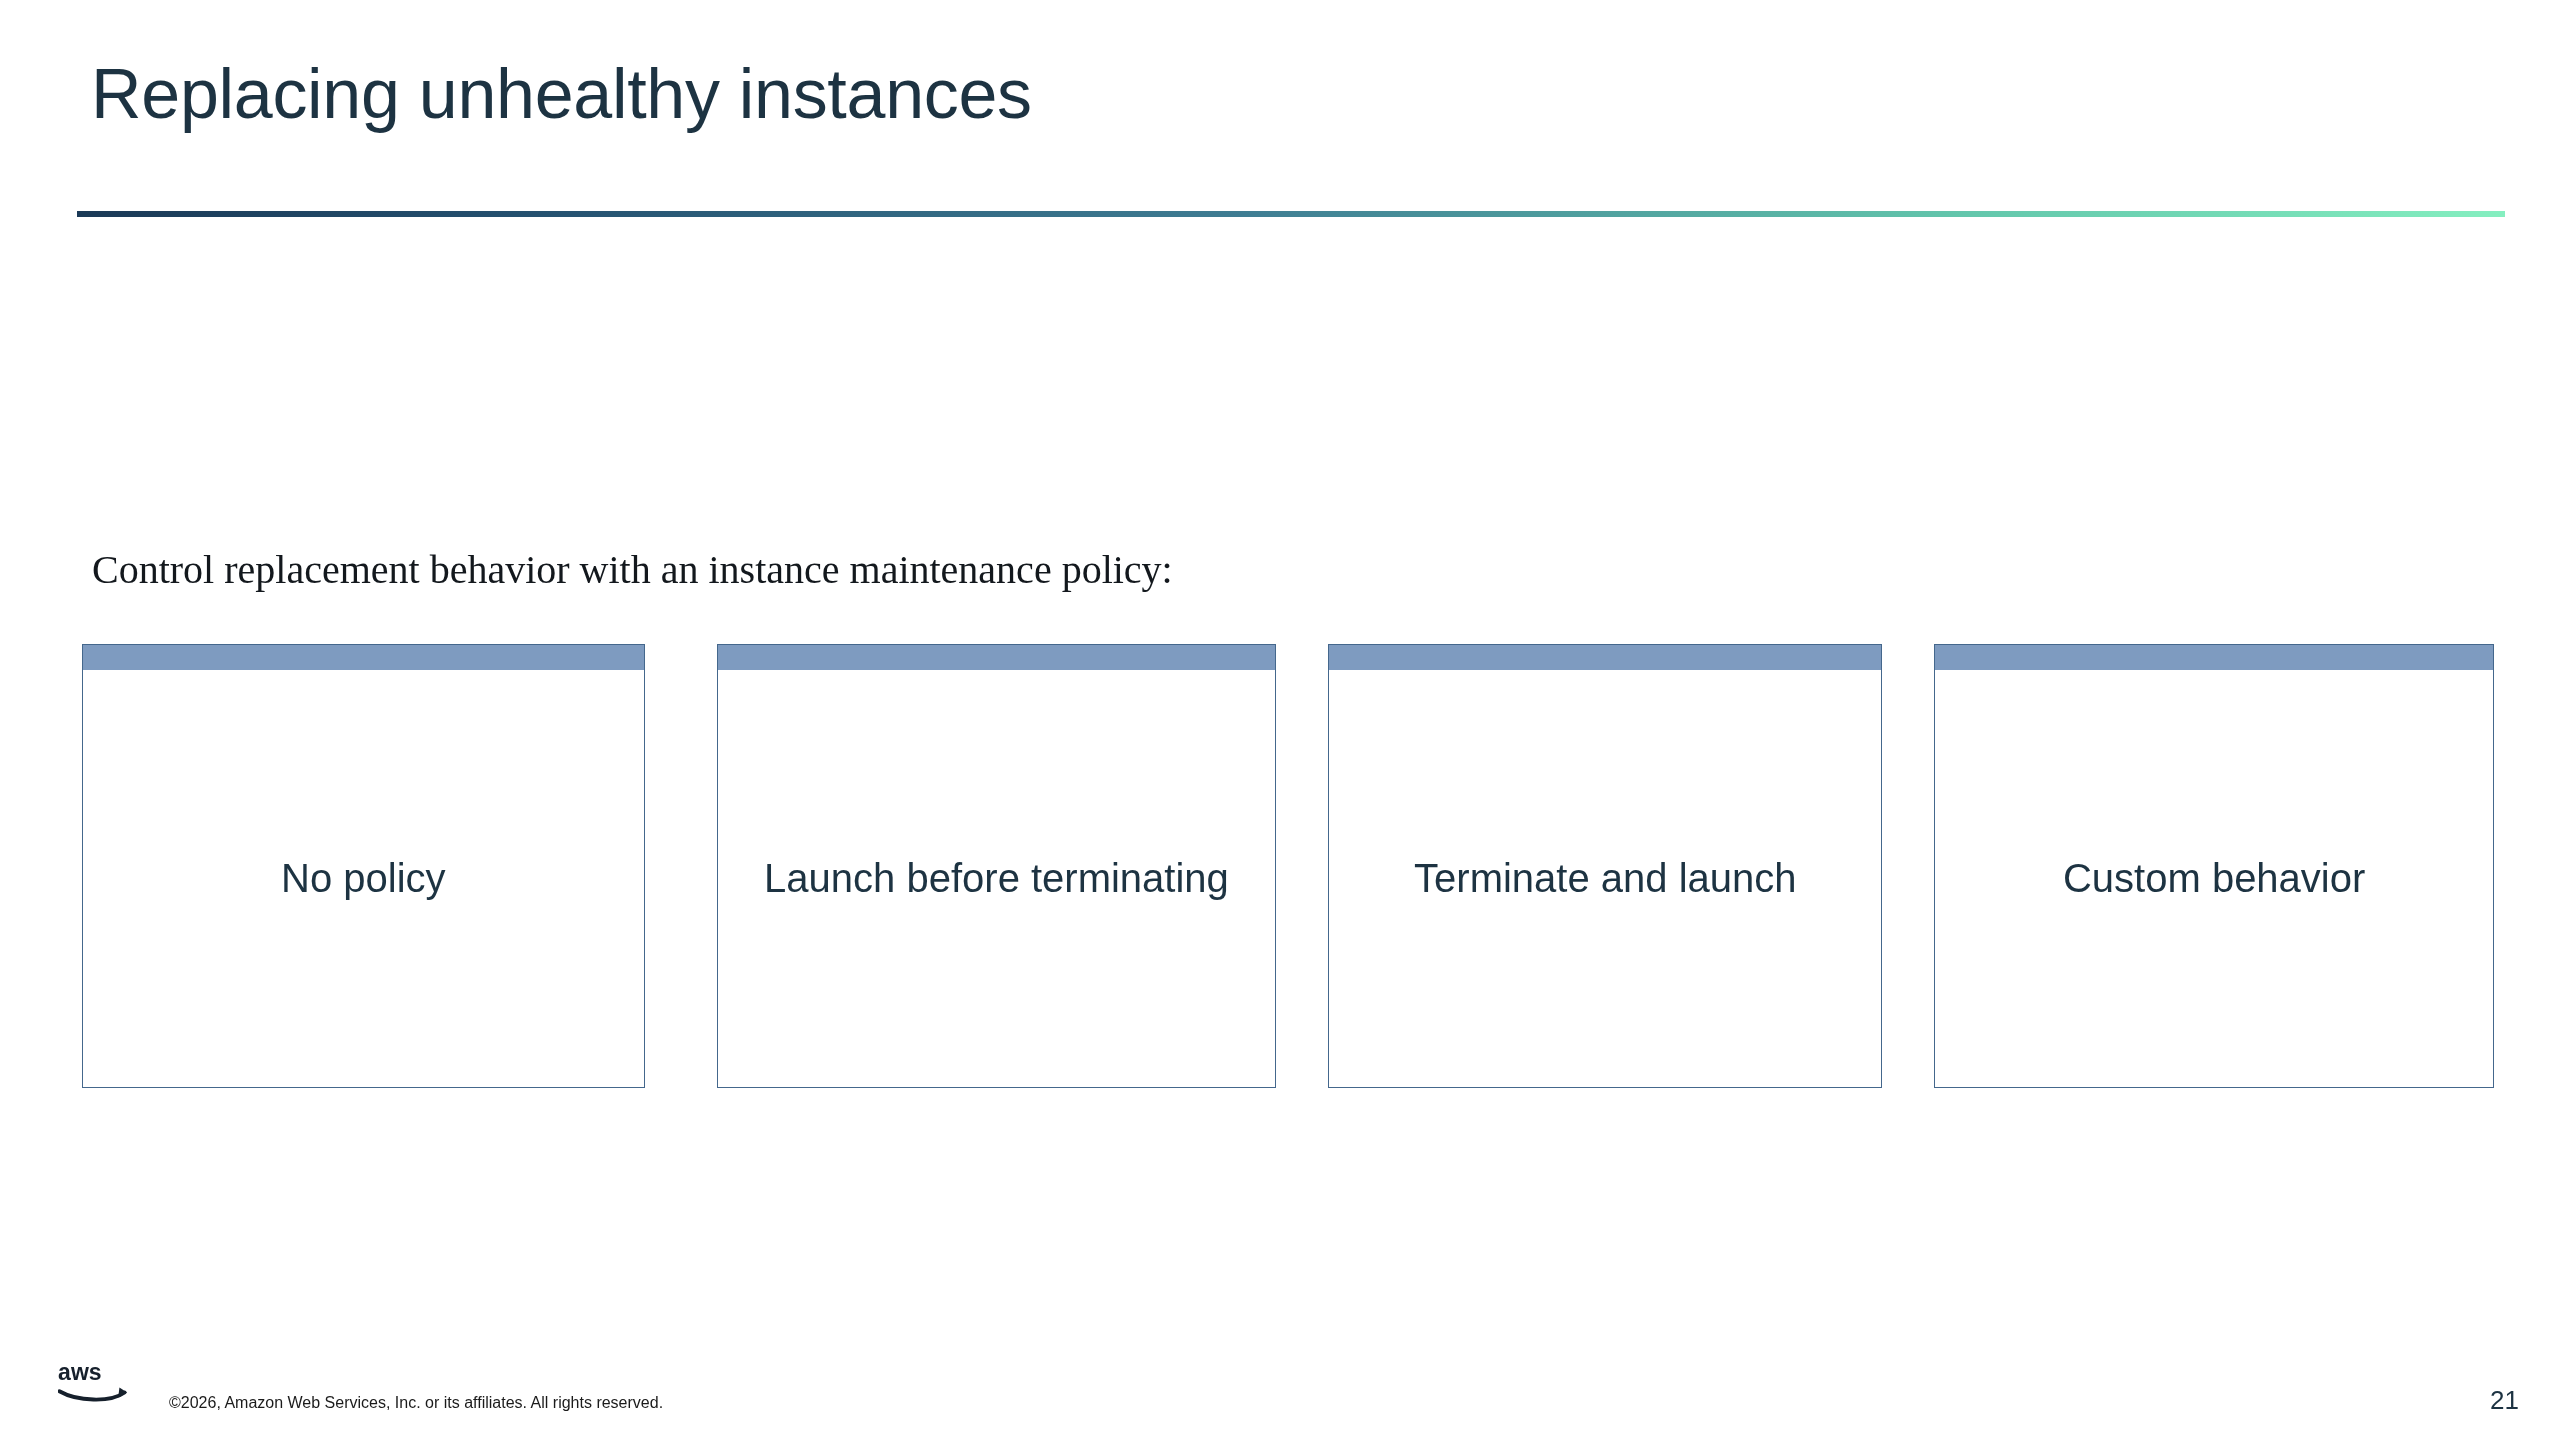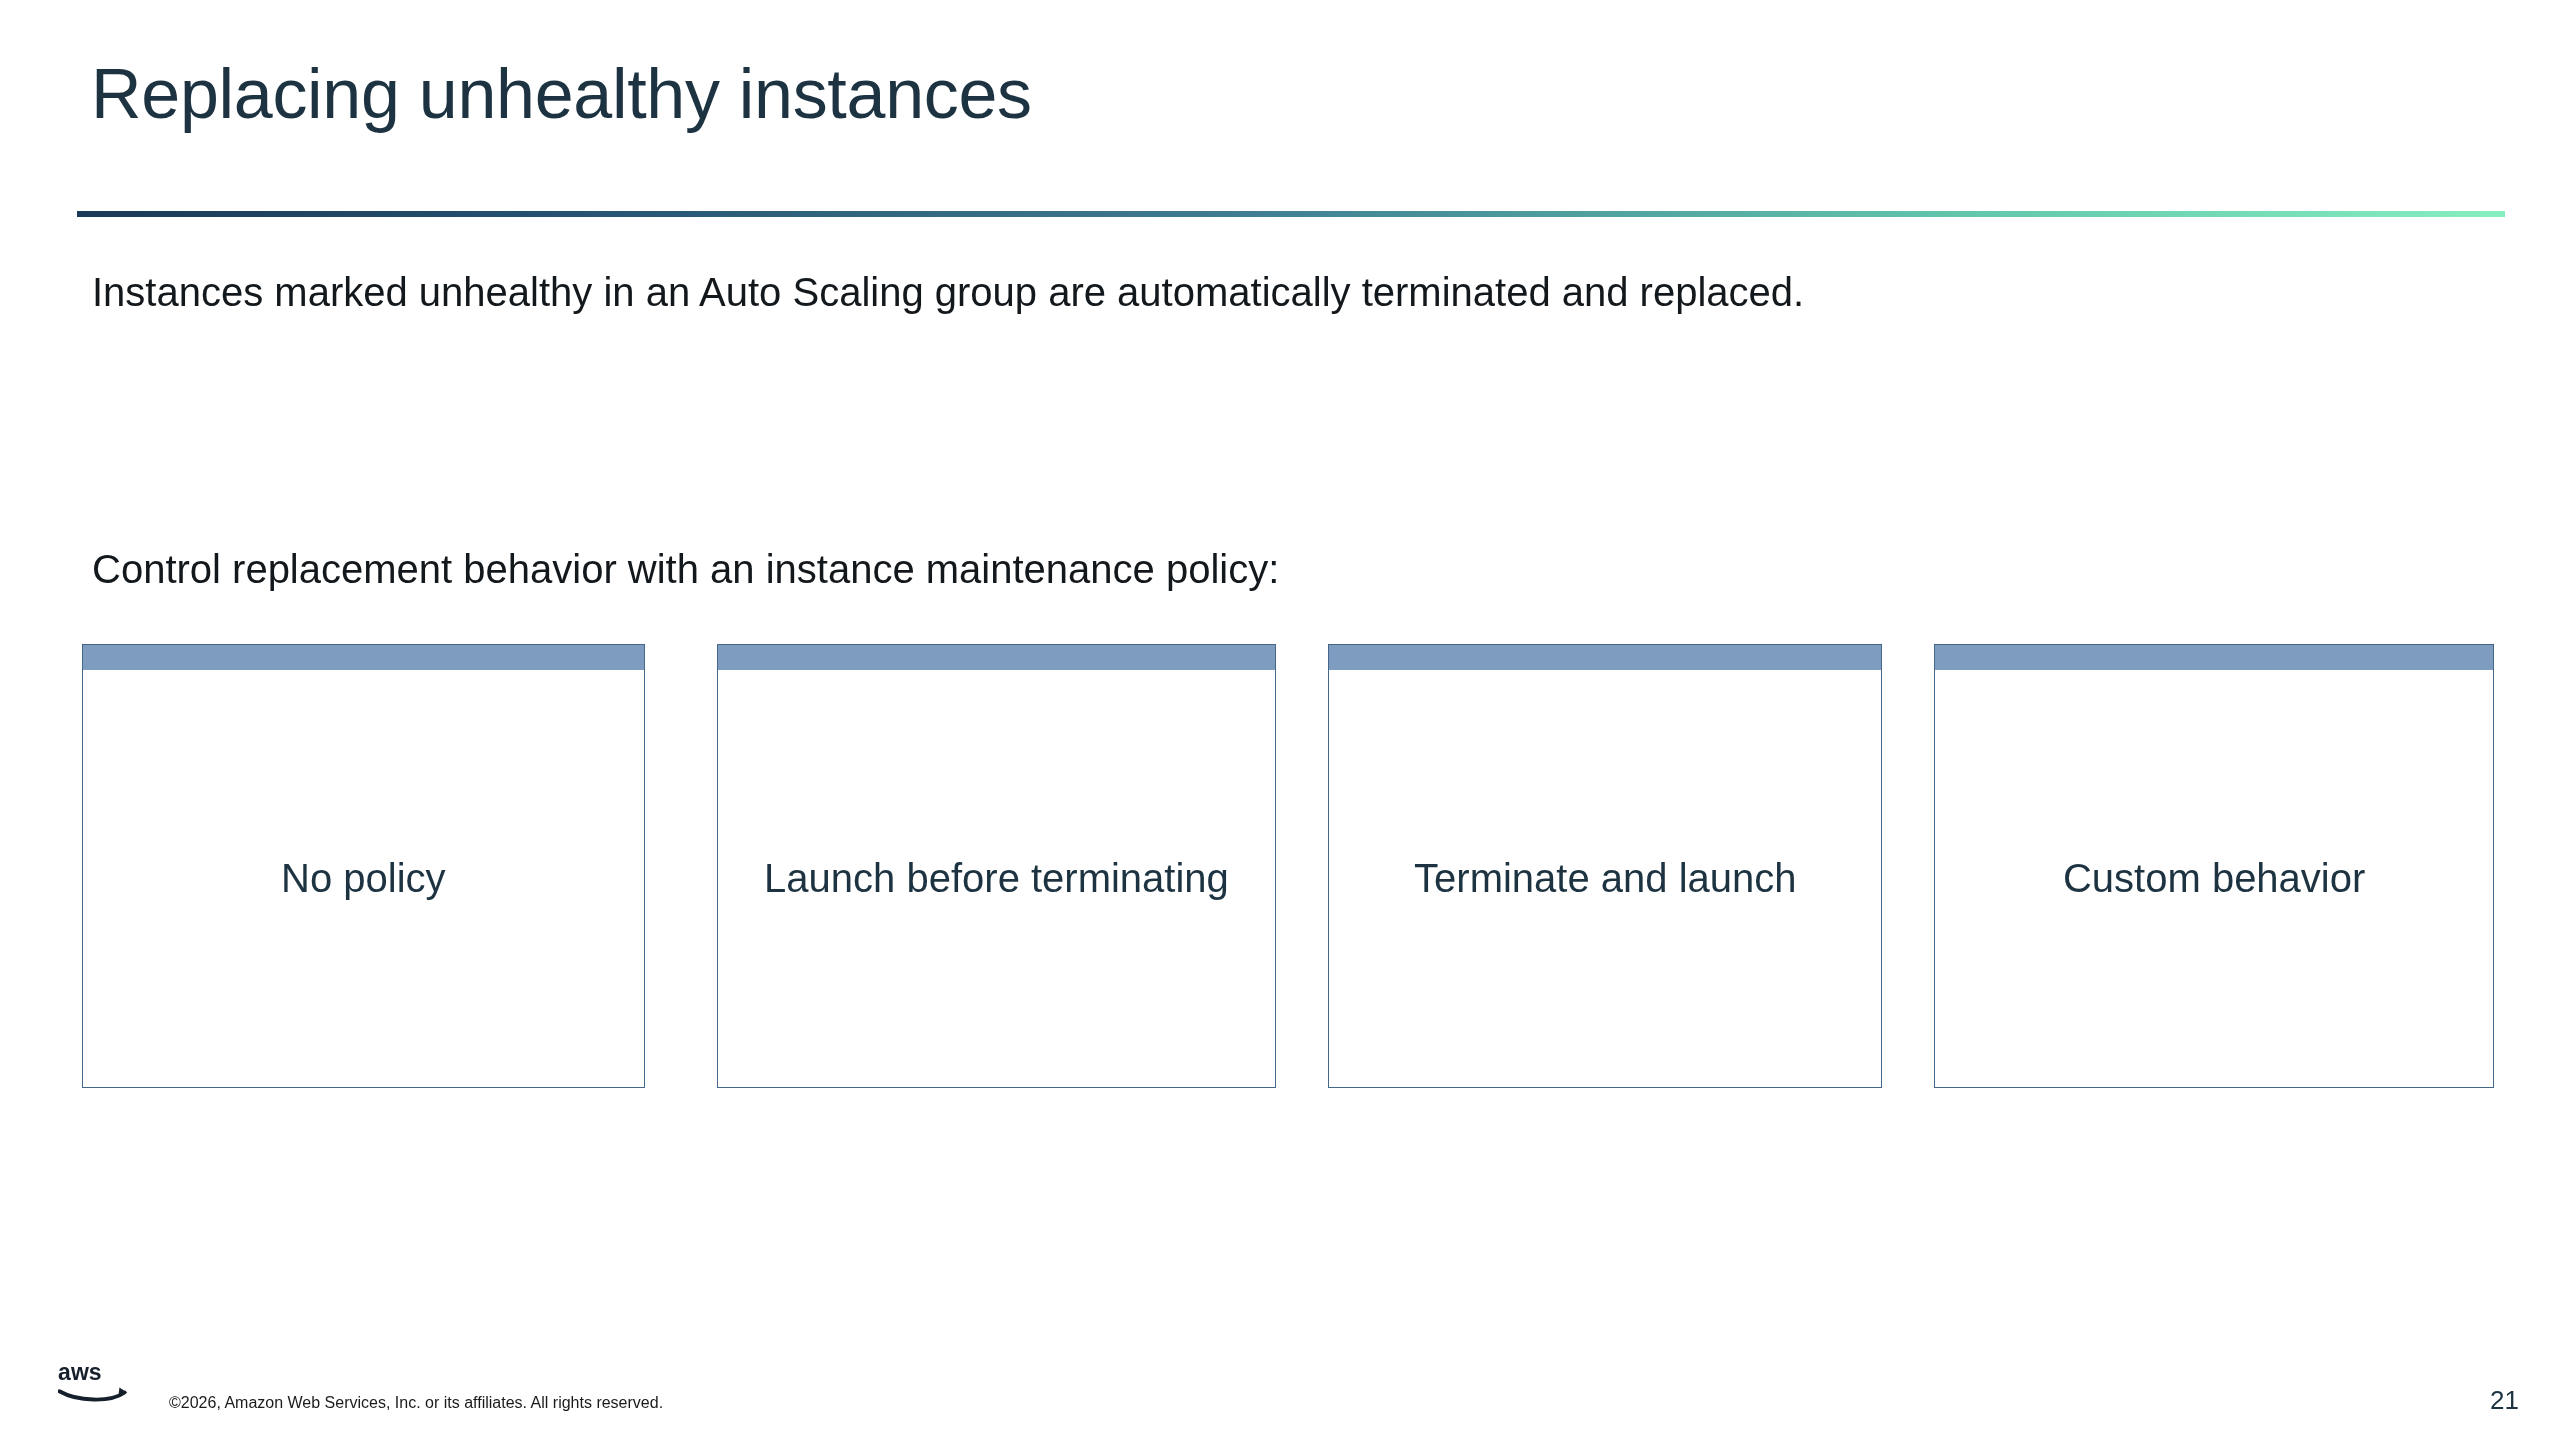--- a/index.html
+++ b/index.html
@@ -54,20 +54,21 @@
   }
   .para-1 {
     left: 92px;
     top: 267px;
     width: 2357px;
   }
   .para-2 {
     left: 92px;
     top: 544px;
     width: 2357px;
+    font-family: Liberation Serif, serif;
   }
 
   
   .cards {
     position: absolute;
     left: 82px;
     top: 644px;
     width: 2412px;
     height: 444px;
     display: flex;
@@ -135,21 +136,20 @@
   }
 </style>
 </head>
 <body>
 
 <div class="slide">
 
   <div class="title">Replacing unhealthy instances</div>
   <div class="title-rule"></div>
 
-  <div class="para para-1">Instances marked unhealthy in an Auto Scaling group are automatically terminated and replaced.</div>
   <div class="para para-2">Control replacement behavior with an instance maintenance policy:</div>
 
   <div class="cards">
 
     <div class="card card-0">
       <div class="card-bar"></div>
       <div class="card-body">
         <div class="card-label">No policy</div>
       </div>
     </div>

